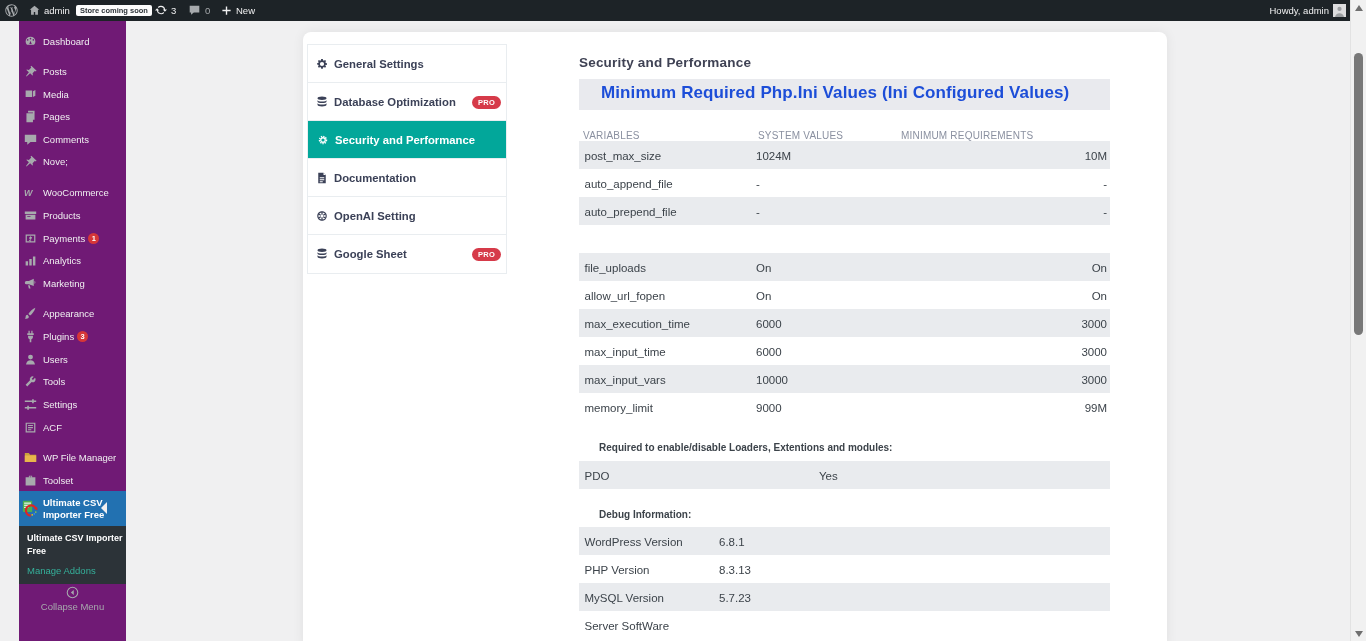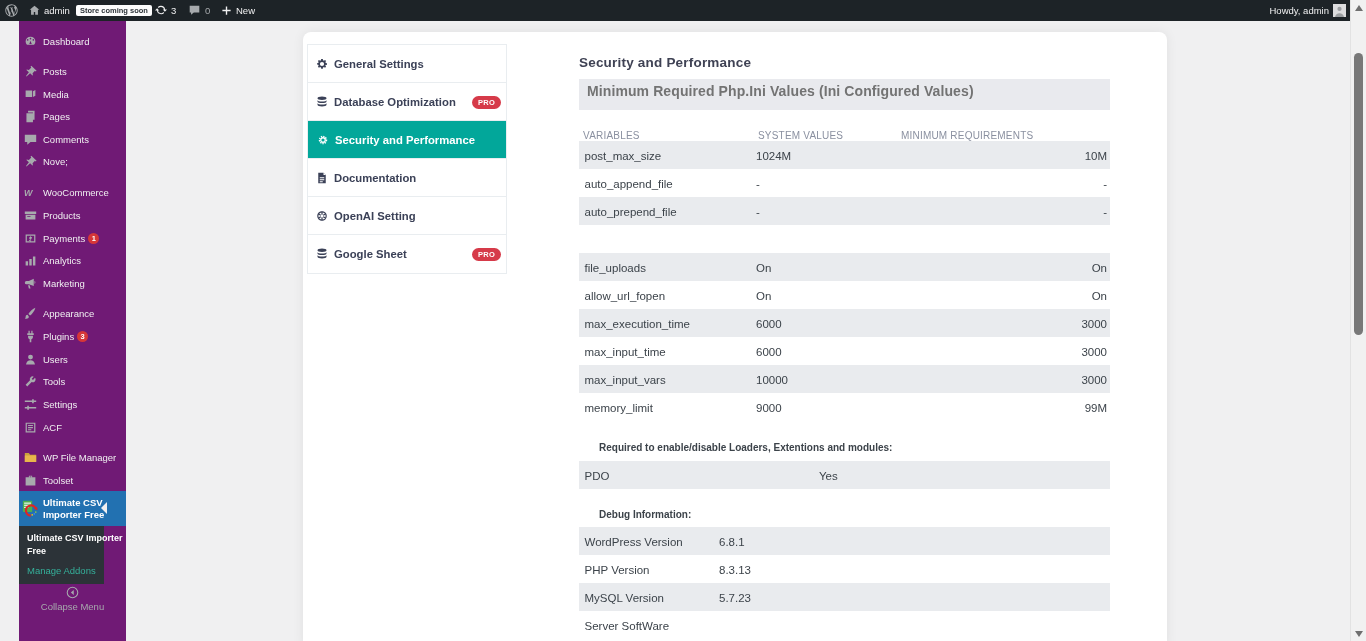--- a/index.html
+++ b/index.html
@@ -16,21 +16,21 @@
 #avatar svg { display:block; }
 
 
 #sidemenu { position:absolute; left:0; top:21px; width:107px; height:620px; background:#701a75; z-index:20;margin-left:19px; }
 .mi { position:absolute; left:0; width:107px; height:23px; display:flex; align-items:center; color:#f0f0f1; font-size:9.5px; }
 .mi .ico { width:13px; height:13px; margin-left:5px; margin-right:6px; flex:0 0 13px; display:flex; align-items:center; justify-content:center; }
 .badge { display:inline-block; min-width:11px; height:11px; line-height:11px; border-radius:6px; background:#d63638; color:#fff; font-size:7.5px; font-weight:bold; text-align:center; margin-left:3px; padding:0 1px; }
 #uci-active { position:absolute; left:0; top:470px; width:107px; height:35px; background:#2271b1; color:#fff; display:flex; align-items:center; }
 #uci-active .label { font-size:9.5px; font-weight:bold; line-height:12px; }
 #uci-arrow { position:absolute; left:101px; top:502px; width:0; height:0; border:6px solid transparent; border-right-color:#f0f0f1; border-left:none; z-index:25; }
-#uci-sub { position:absolute; left:0; top:505px; width:85px; height:58px; background:#2c3338;padding-left:36px; }
+#uci-sub { position:absolute; left:0; top:505px; width:107px; height:58px; background:#2c3338;padding-left:36px; }
 #uci-sub .t1 { position:absolute; left:8px; top:6px; white-space:nowrap; font-size:9px; font-weight:bold; color:#fff; line-height:12.5px; }
 #uci-sub .t2 { position:absolute; left:8px; top:39px; font-size:9.5px; color:#35b09a; }
 #collapse { position:absolute; left:0; top:564.5px; width:107px; height:23px; display:flex; align-items:center; color:#a7aaad; font-size:9.5px;flex-direction:column; }
 
 
 #sb { position:absolute; right:0; top:0; width:16px; height:641px; background:#f1f1f1; border-left:1px solid #e2e2e2; z-index:40; }
 #sb .thumb { position:absolute; left:3px; top:53px; width:9px; height:282px; background:#787878; border-radius:5px; }
 #sb .up { position:absolute; left:3.5px; top:5px; width:0; height:0; border:4.5px solid transparent; border-bottom:6px solid #6f6f6f; border-top:none; }
 #sb .down { position:absolute; left:3.5px; bottom:4px; width:0; height:0; border:4.5px solid transparent; border-top:6px solid #6f6f6f; border-bottom:none; }
 
@@ -40,21 +40,21 @@
 
 #tabnav { position:absolute; left:4px; top:12px; width:200px; border:1px solid #e9edf0; background:#fff; }
 .tab { position:relative; height:38px; display:flex; align-items:center; border-bottom:1px solid #e9edf0; color:#3b4157; font-size:11.3px; font-weight:bold; }
 .tab:last-child { border-bottom:none; }
 .tab .tico { width:12px; height:12px; margin-left:8px; margin-right:6px; flex:0 0 12px; }
 .tab.active { background:#02a79a; color:#fff; }
 .tab.active .tico { margin-left:9px; }
 .pro { position:absolute; right:5px; top:13px; width:29px; height:13px; background:#d63a49; border-radius:7px; color:#fff; font-size:7.5px; font-weight:bold; text-align:center; line-height:13px; letter-spacing:0.3px; }
 #ctitle { position:absolute; left:276px; top:22.5px; font-size:13.5px; font-weight:bold; color:#3f4254; letter-spacing:0.2px; }
 #gbar { position:absolute; left:276px; top:47px; width:531px; height:31px; background:#e9eaee; }
-#gbar span { position:absolute; left:8px; top:4px; font-size:14px; font-weight:bold; color:#737373; letter-spacing:0.1px; }
+#gbar span { position:absolute; left:22px; top:4px; font-size:17px; font-weight:bold; color:#1d4ed8; letter-spacing:0.1px; }
 #colhead { position:absolute; left:276px; top:78px; width:531px; height:31px; }
 #colhead span { position:absolute; top:11.5px; font-size:10px; font-weight:normal; color:#8a90a0; letter-spacing:0.2px;margin-top:8px; }
 .trow { position:absolute; left:276px; width:531px; height:28px; font-size:11.5px; color:#3c434a; }
 .trow.odd { background:#e9ebee; }
 .trow .c1 { position:absolute; left:5.5px; top:9px; }
 .trow .c2 { position:absolute; left:177px; top:9px; }
 .trow .c3 { position:absolute; right:3px; top:9px; }
 .sechead { position:absolute; left:276px; font-size:10px; font-weight:bold; color:#3c434a;padding-left:20px; }
 </style>
 </head>

